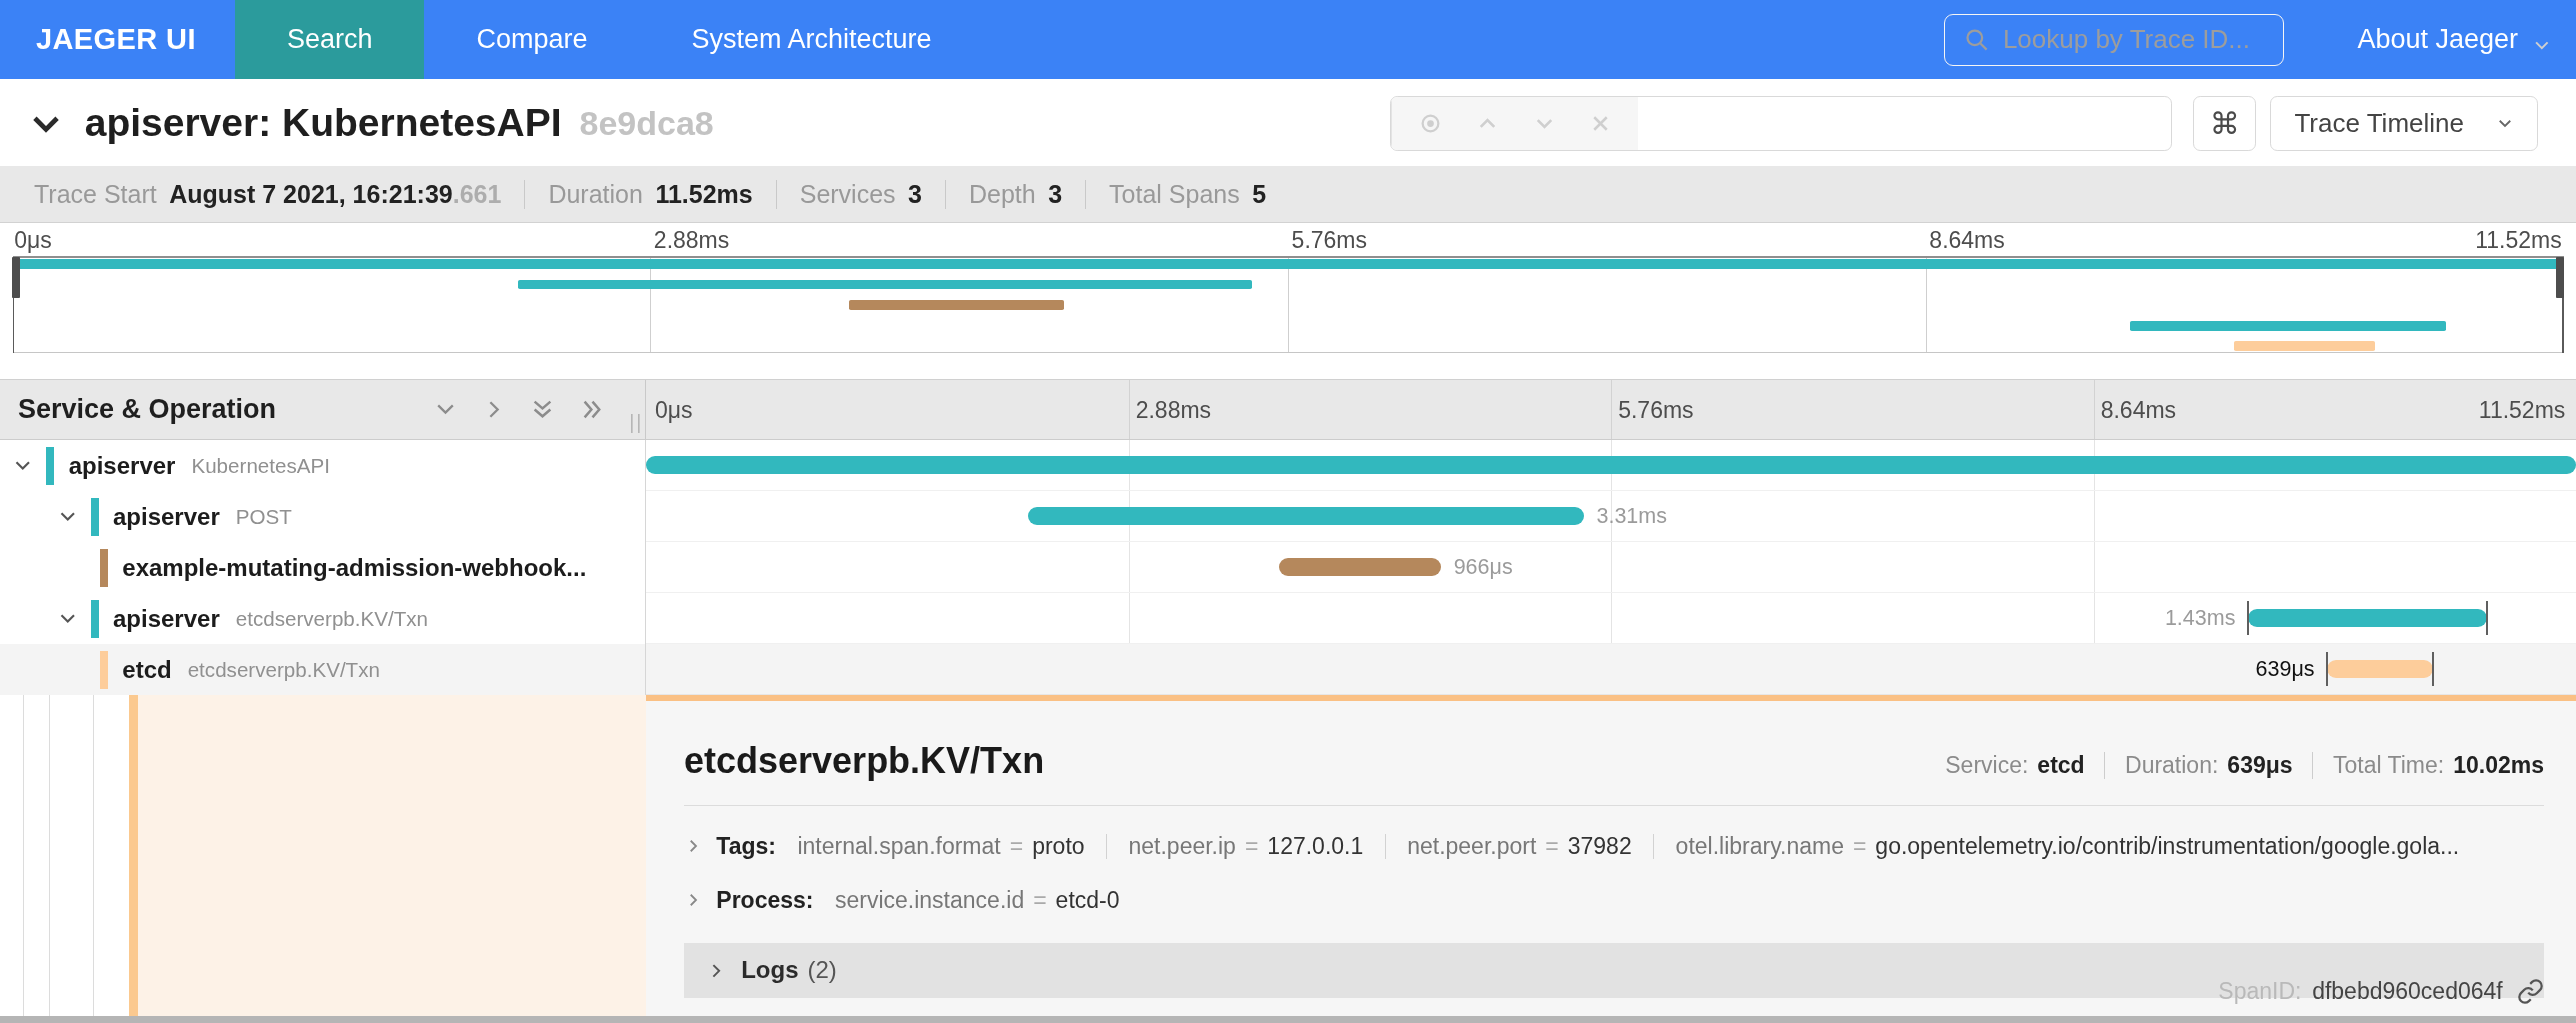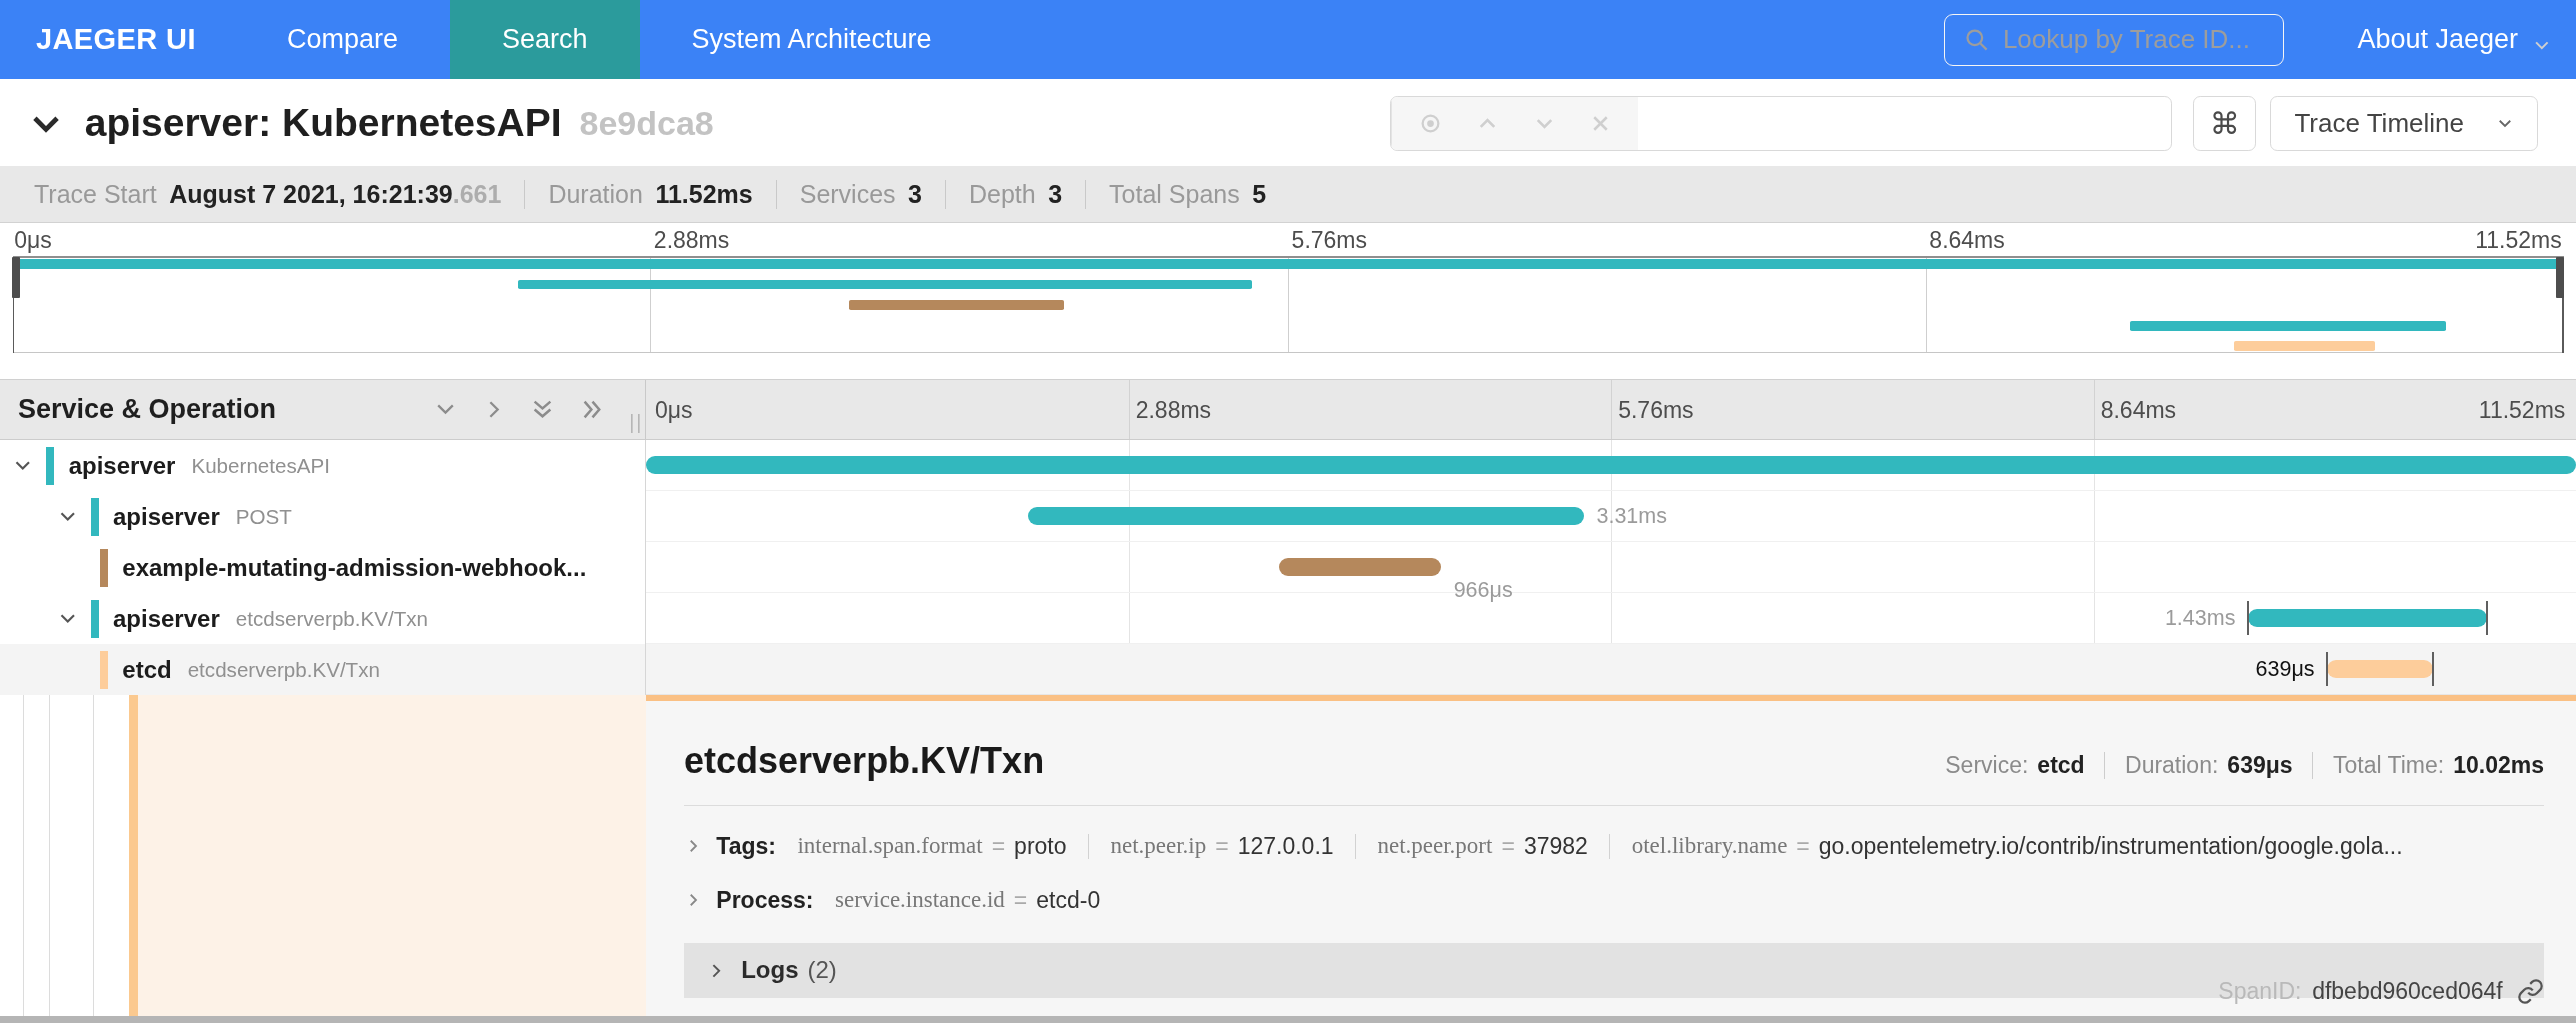--- a/index.html
+++ b/index.html
@@ -99,39 +99,39 @@
   .dp-title { font-size:36px; font-weight:bold; color:#1a1a1a; }
   .dp-meta { margin-left:auto; display:flex; align-items:center; font-size:23px; }
   .dp-meta .m { display:flex; align-items:center; }
   .dp-meta .m + .m { border-left:0.9px solid #cdcdcd; margin-left:19.7px; padding-left:19.7px; }
   .dp-meta .lbl { color:#8b8b8b; margin-right:9px; }
   .dp-meta .val { color:#222; font-weight:bold; }
   .dp-divider { height:0.9px; background:#dcdcdc; margin-top:23px; }
   .acc-row { display:flex; align-items:center; font-size:23px; margin-top:27px; cursor:pointer; }
   .acc-row .arrow { display:flex; margin-right:14.3px; }
   .acc-label { font-weight:bold; color:#222; margin-right:21.5px; }
-  .kv-key { color:#777;font-family:Liberation Serif, serif; } .kv-eq { color:#aaa; margin:0 9px; } .kv-val { color:#333; }
+  .kv-key { color:#777; } .kv-eq { color:#aaa; margin:0 9px; } .kv-val { color:#333; }
   .kv-sep { display:inline-block; width:0.9px; height:25px; background:#d2d2d2; margin:0 21.5px; vertical-align:middle; }
   .kv-items { display:flex; align-items:center; white-space:nowrap; overflow:hidden; }
   .logs-band { display:flex; align-items:center; height:55px; background:#e2e2e2; margin-top:29px; padding-left:21.5px; font-size:24px; cursor:pointer; }
   .logs-band .count { color:#555; font-weight:normal; margin-left:9px; }
   .spanid-row { position:absolute; right:32px; bottom:10.7px; display:flex; align-items:center; font-size:23px; }
   .spanid-row .lbl { color:#b9b9b9; margin-right:10.7px; }
   .spanid-row .val { color:#444; margin-right:14.3px; }
   .bottom-strip { position:absolute; left:0; bottom:0; width:2576px; height:7.2px; background:#b5b5b5; }
 </style>
 </head>
 <body>
 
 <div class="app">
 
   <header class="topnav">
     <div class="brand">JAEGER UI</div>
+    <div class="nav-item active">Search</div>
     <div class="nav-item">Compare</div>
-    <div class="nav-item active">Search</div>
     <div class="nav-item">System Architecture</div>
     <div class="nav-right">
       <div class="trace-lookup">
         <span style="display:flex">
           <svg width="27" height="27" viewBox="0 0 24 24" fill="none" stroke="#9d9d9d" stroke-width="2">
               <circle cx="10.5" cy="10.5" r="6.5"></circle>
               <line x1="15.5" y1="15.5" x2="21" y2="21"></line>
             </svg>
         </span>
         <input placeholder="Lookup by Trace ID..." style="">
@@ -322,21 +322,21 @@
     </div>
 
     <div class="row d2">
       <div class="row-left">
         <span class="colorbar" style="background: rgb(181, 136, 92);"></span>
         <span class="svc">example-mutating-admission-webhook...</span>
         <span class="op"></span>
       </div>
       <div class="row-right">
           <div class="bar" style="left: 32.8%; width: 8.4%; background: rgb(181, 136, 92);"></div>
-          <span class="bar-label" style="left: calc(41.2% + 12.5px); margin-top: 23px;">966μs</span>
+          <span class="bar-label" style="left: calc(41.2% + 12.5px);">966μs</span>
         </div>
     </div>
 
     <div class="row d1">
       <div class="row-left">
         <span class="row-chevron">
             <svg width="21.5" height="21.5" viewBox="0 0 24 24" fill="none" stroke="#555" stroke-width="2.4">
               <polyline points="5 8 12 15 19 8"></polyline>
             </svg>
           </span>

